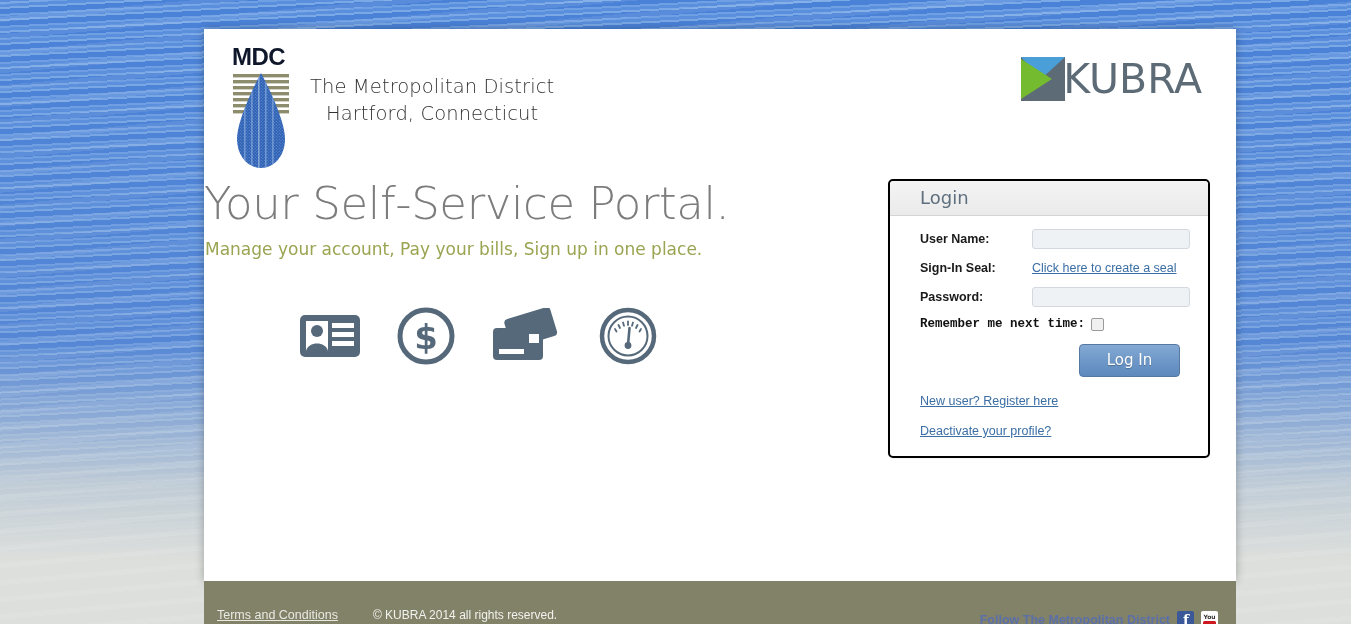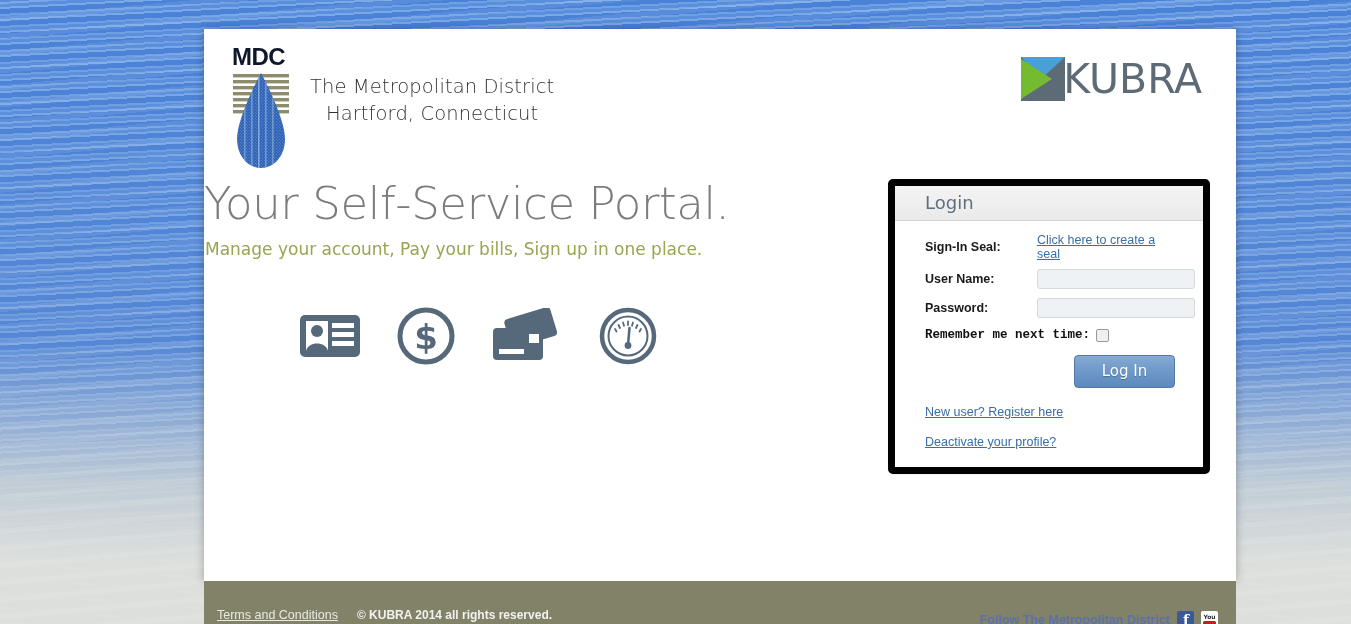--- a/index.html
+++ b/index.html
@@ -142,21 +142,21 @@
     gap: 36px;
   }
   #feature-icons .feat-ico { display:block; }
 
   
   #login-panel {
     position: absolute;
     left: 684px; top: 0px;
     width: 322px;
     background: #ffffff;
-    border: 7px solid #000000;
+    border: 2px solid #000000;
     border-radius: 5px;
     box-shadow: 0 1px 2px rgba(0,0,0,.05);
   }
   #login-panel-header {
     background: linear-gradient(to bottom, #f4f4f4 0%, #eaeaea 100%);
     border-bottom: 1px solid #d4d4d4;
     border-radius: 4px 4px 0 0;
     padding: 6px 0 6px 30px;
   }
   #login-panel-title {
@@ -240,34 +240,33 @@
   #site-footer {
     position: absolute;
     left: 204px; top: 581px;
     width: 1032px; height: 43px;
     background: #828269;
     z-index: 6;
   }
   #footer-left {
     position: absolute;
     left: 13px; bottom: 2px;
-    display: flex; align-items: baseline; gap: 19px; text-align: right;
+    display: flex; align-items: baseline; gap: 35px; text-align: right;
   }
   #terms-link {
     color: #e9e9e4;
     font-size: 12.5px;
     text-decoration: underline;
     cursor: pointer;
     font-family: "Liberation Sans", sans-serif;
   }
   #copyright-text {
     color: #f2f2ee;
     font-size: 12px;
     font-family: "Liberation Sans", sans-serif;
-    font-weight: bold;
   }
   #footer-right {
     position: absolute;
     right: 18px; bottom: -4px;
     display: flex; align-items: center; gap: 7px;
   }
   #follow-text {
     color: #5b6fa8;
     font-size: 12.5px;
     font-weight: bold;
@@ -386,27 +385,27 @@
       </div>
     </div>
 
     <div id="login-panel">
       <div id="login-panel-header">
         <span id="login-panel-title">Login</span>
       </div>
       <div id="login-body">
 
         <div class="form-row">
+          <span class="form-label">User Name:</span>
+          <input class="text-input" type="text" value="" placeholder="" style="">
+        </div>
+
+        <div class="form-row">
           <span class="form-label">Sign-In Seal:</span>
           <a class="seal-link">Click here to create a seal</a>
-        </div>
-
-        <div class="form-row">
-          <span class="form-label">User Name:</span>
-          <input class="text-input" type="text" value="" placeholder="" style="">
         </div>
 
         <div class="form-row">
           <span class="form-label">Password:</span>
           <input class="text-input" type="password" value="" placeholder="" style="">
         </div>
 
         <div id="remember-row">
           <span id="remember-label">Remember me next time:</span>
           <input id="remember-checkbox" type="checkbox" style="">

